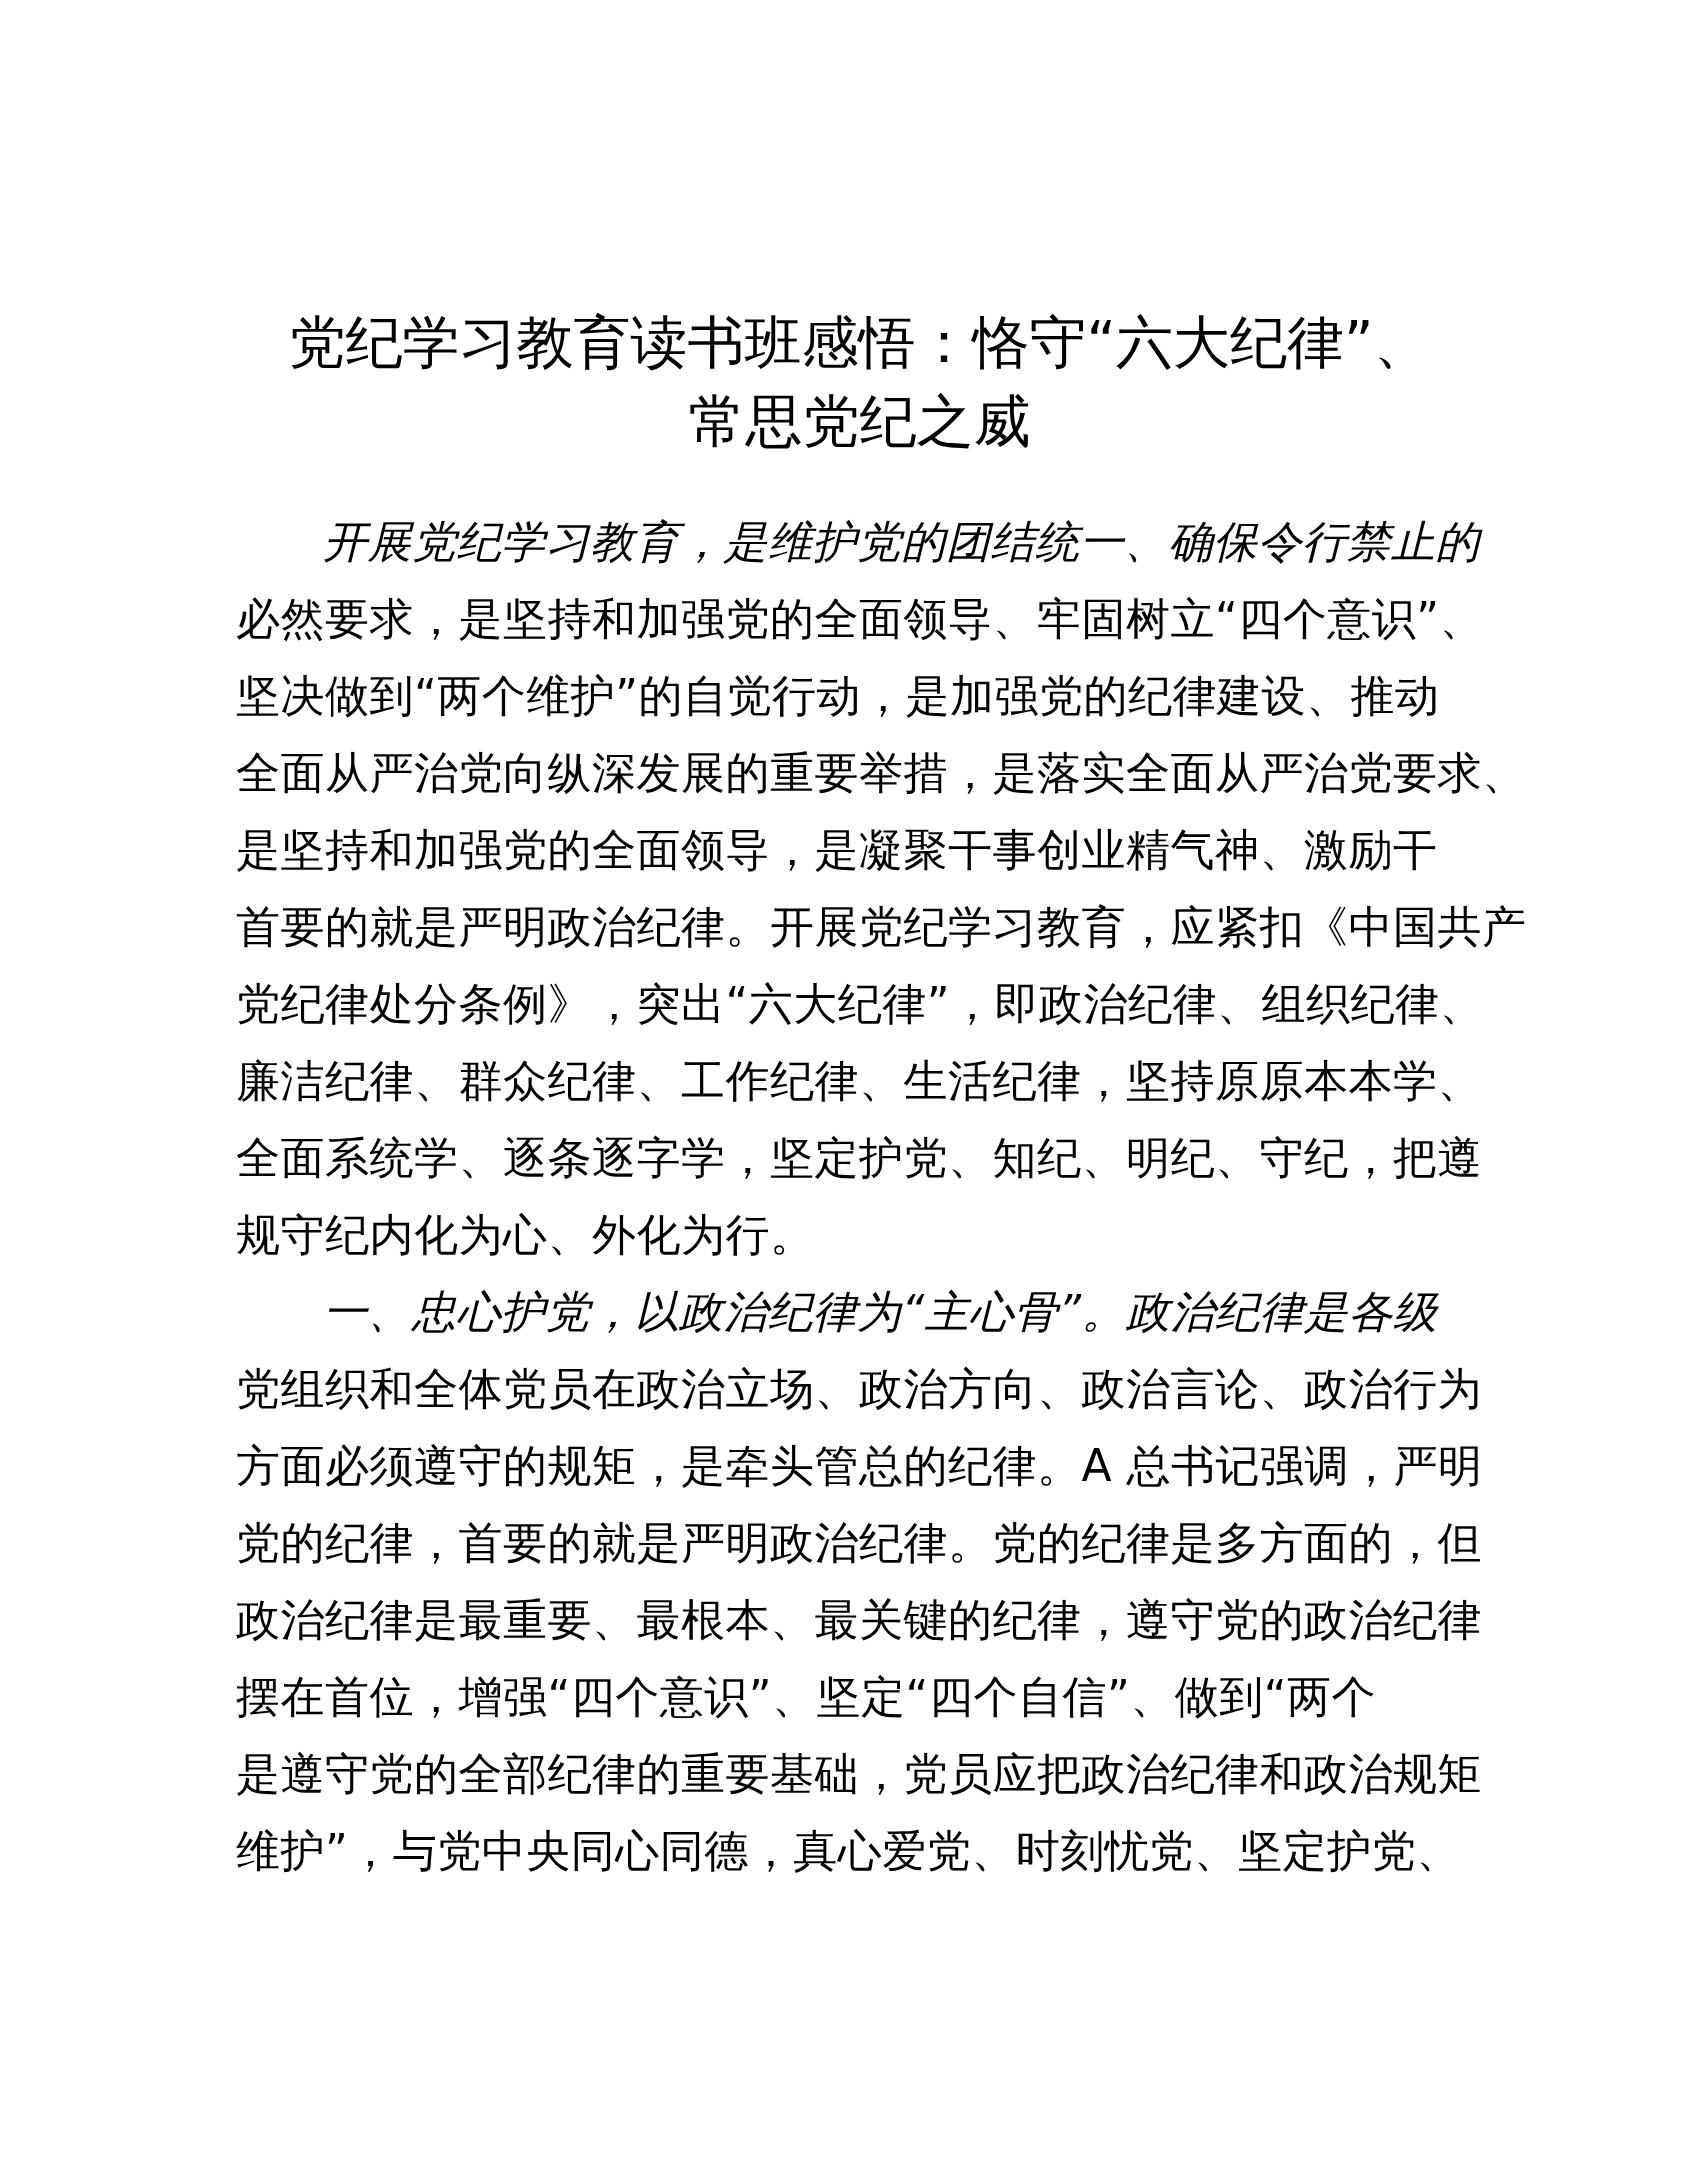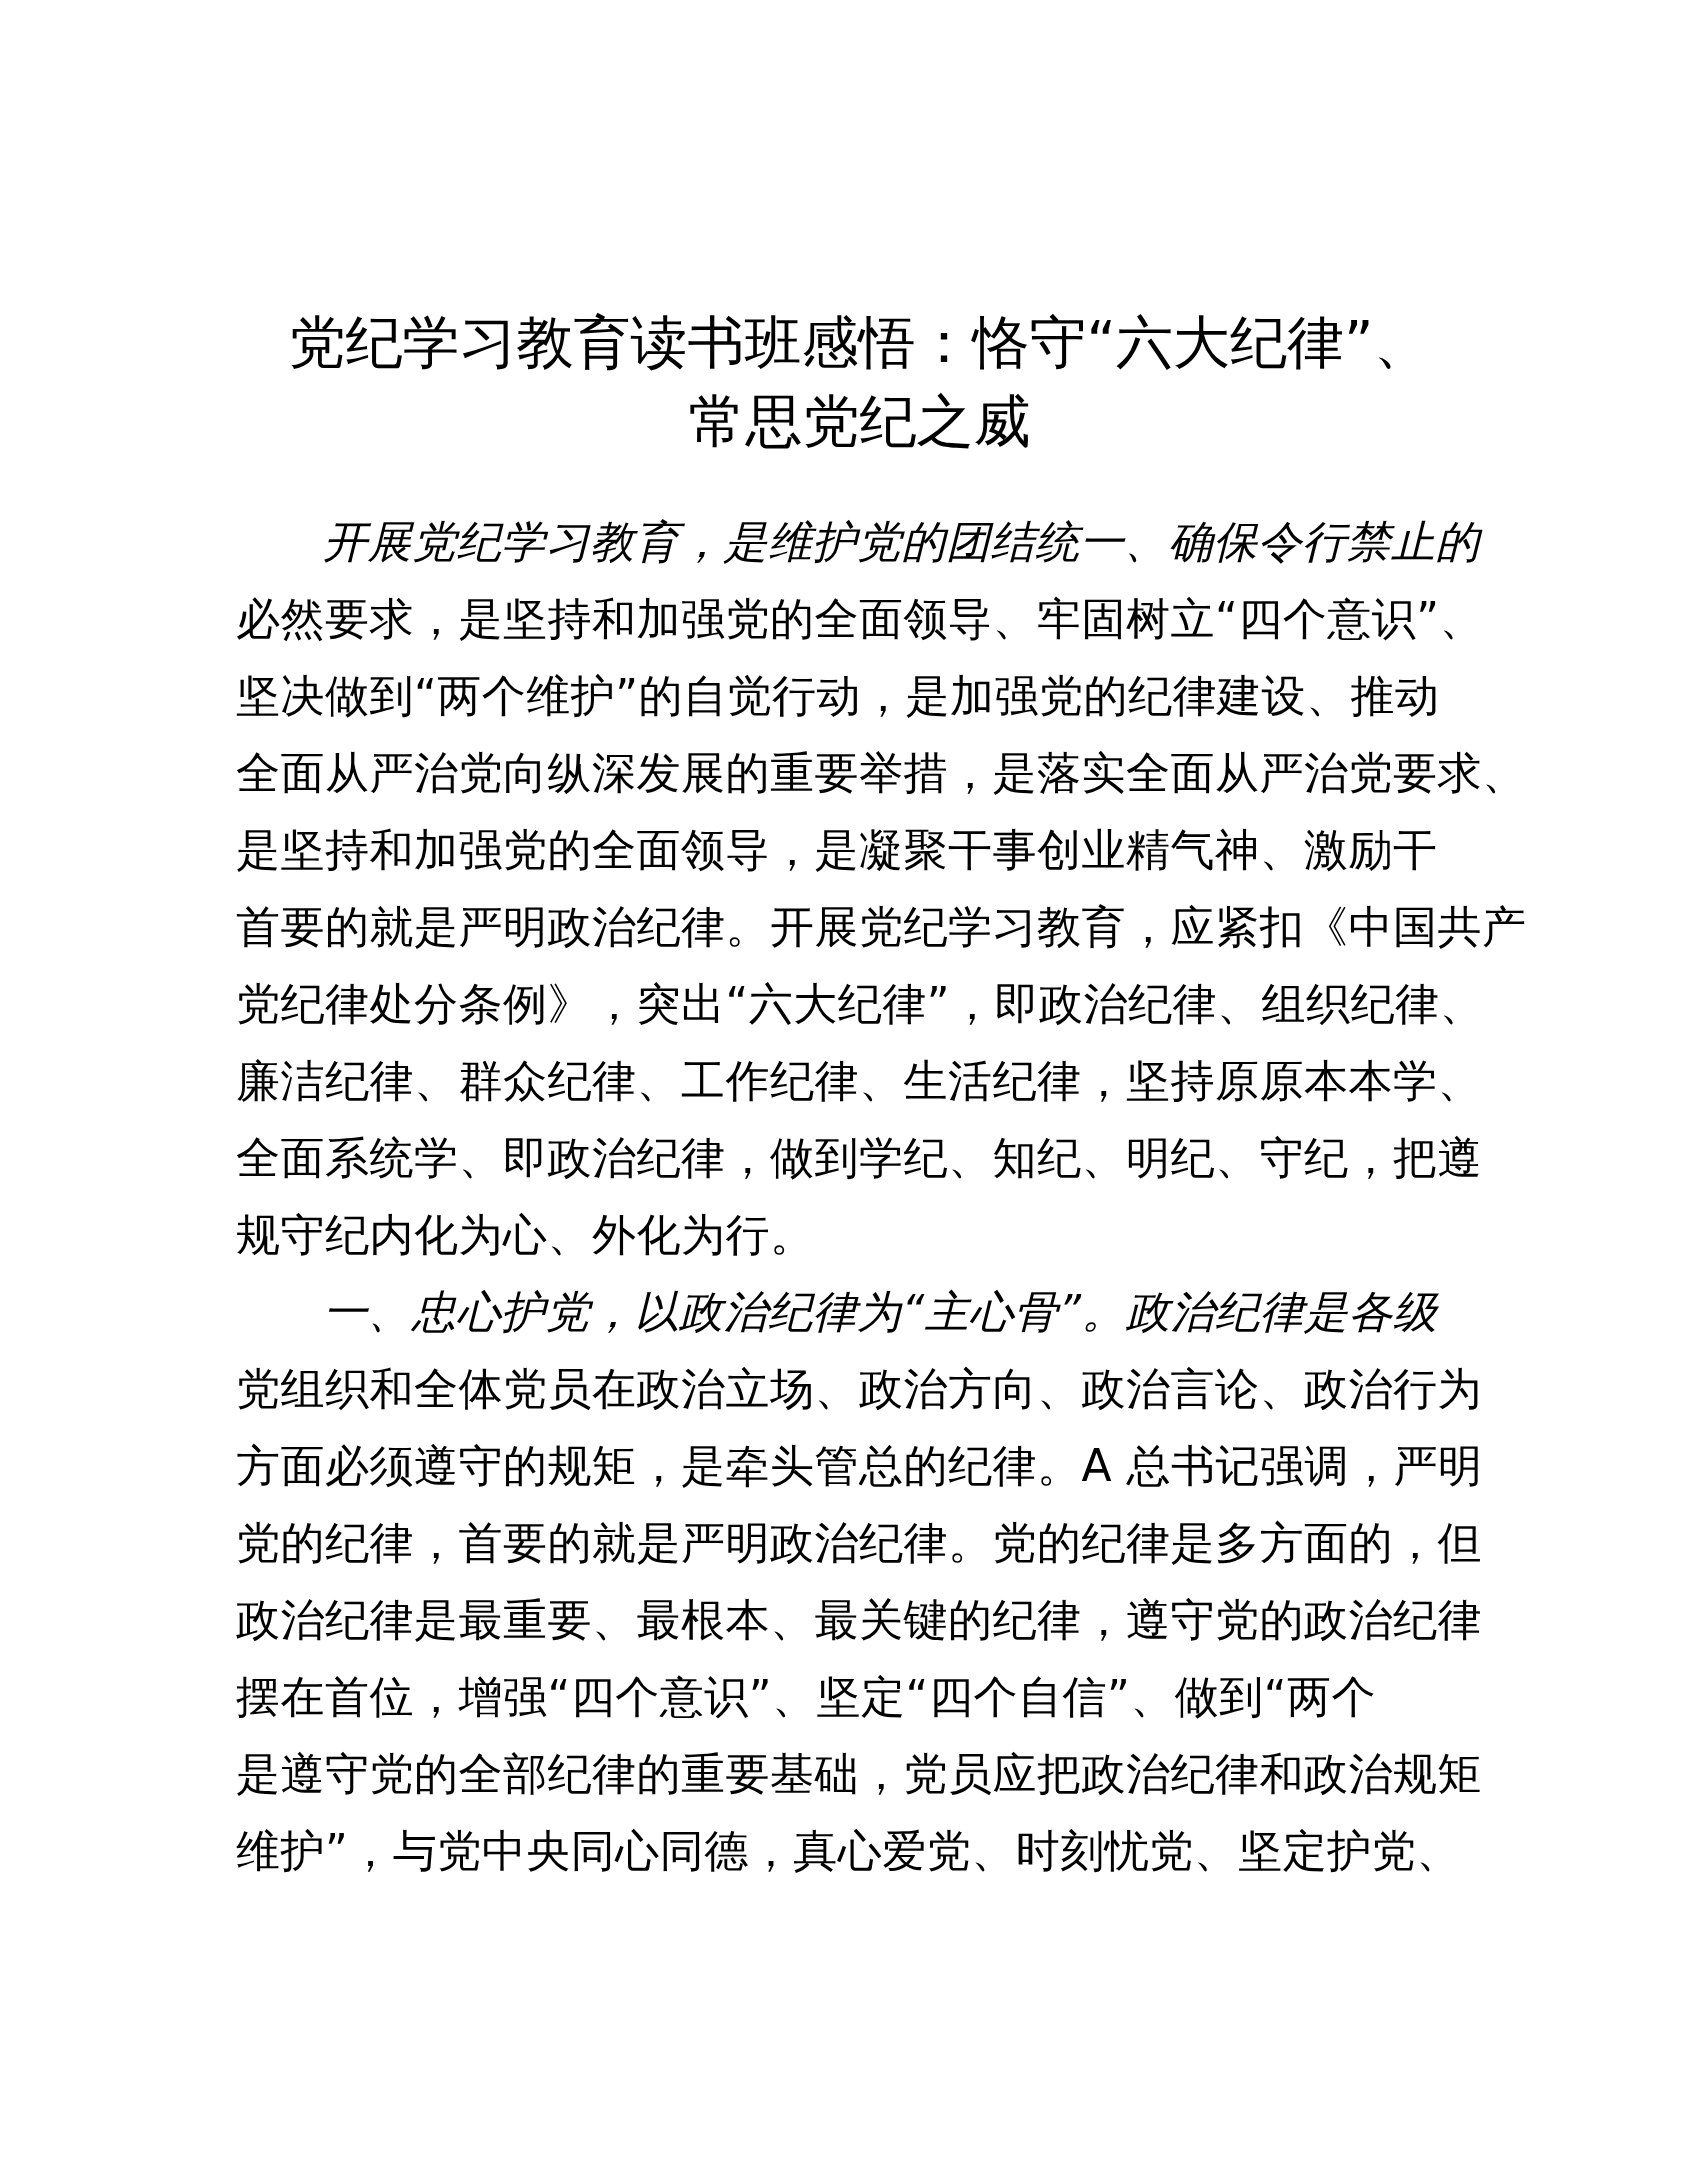--- a/index.html
+++ b/index.html
@@ -71,21 +71,21 @@
 
     <div>
       <span class="line indent">开展党纪学习教育，是维护党的团结统一、确保令行禁止的</span>
       <span class="line">必然要求，是坚持和加强党的全面领导、牢固树立“四个意识”、</span>
       <span class="line">坚决做到“两个维护”的自觉行动，是加强党的纪律建设、推动</span>
       <span class="line">全面从严治党向纵深发展的重要举措，是落实全面从严治党要求、</span>
       <span class="line">是坚持和加强党的全面领导，是凝聚干事创业精气神、激励干</span>
       <span class="line">首要的就是严明政治纪律。开展党纪学习教育，应紧扣《中国共产</span>
       <span class="line">党纪律处分条例》，突出“六大纪律”，即政治纪律、组织纪律、</span>
       <span class="line">廉洁纪律、群众纪律、工作纪律、生活纪律，坚持原原本本学、</span>
-      <span class="line">全面系统学、即政治纪律，做到学纪、知纪、明纪、守纪，把遵</span>
+      <span class="line">全面系统学、逐条逐字学，坚定护党、知纪、明纪、守纪，把遵</span>
       <span class="line">规守纪内化为心、外化为行。</span>
     </div>
 
     <div>
       <span class="line indent">一、忠心护党，以政治纪律为“主心骨”。政治纪律是各级</span>
       <span class="line">党组织和全体党员在政治立场、政治方向、政治言论、政治行为</span>
       <span class="line">方面必须遵守的规矩，是牵头管总的纪律。A 总书记强调，严明</span>
       <span class="line">党的纪律，首要的就是严明政治纪律。党的纪律是多方面的，但</span>
       <span class="line">政治纪律是最重要、最根本、最关键的纪律，遵守党的政治纪律</span>
       <span class="line">摆在首位，增强“四个意识”、坚定“四个自信”、做到“两个</span>

